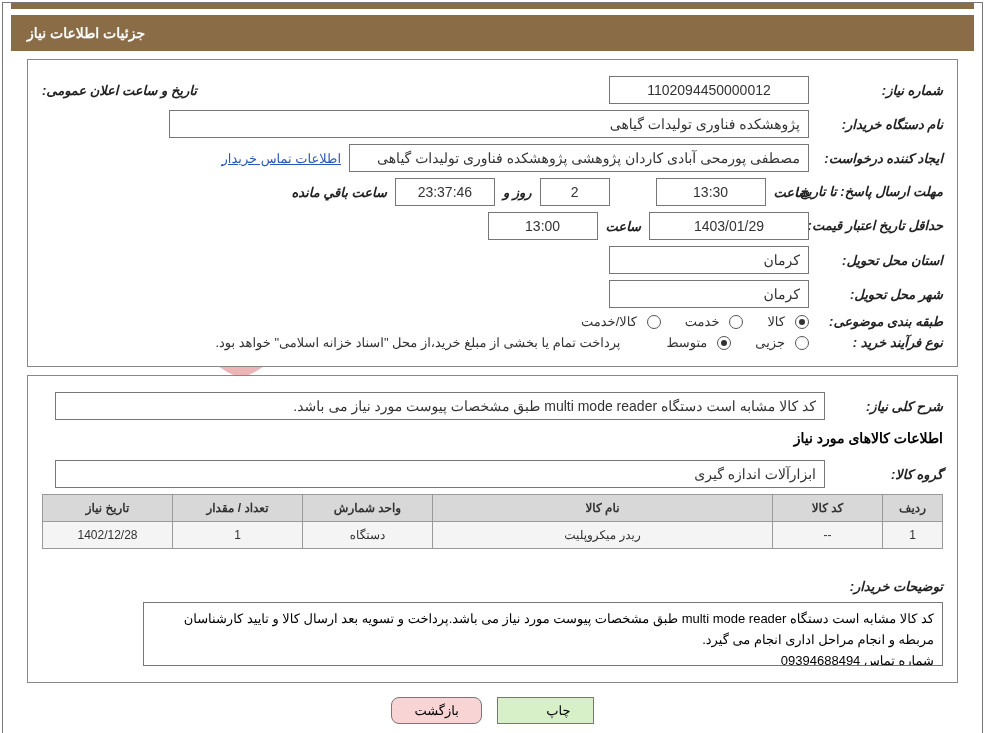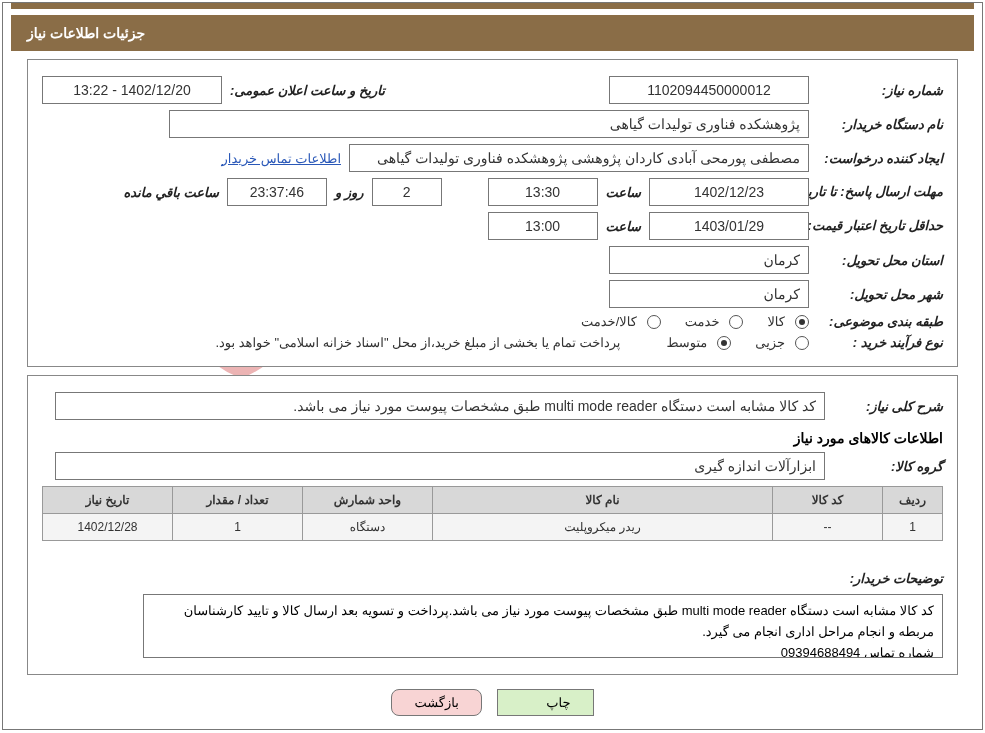--- a/index.html
+++ b/index.html
@@ -91,21 +91,21 @@
   background: #333;
   border-radius: 50%;
   left: 3px; top: 3px;
 }
 .radio-label { margin-left: 18px; font-size: 13px; }
 .note-text { font-size: 13px; color: #333; margin-right: 20px; }
 .bold-title {
   font-weight: bold;
   font-size: 14px;
   color: #000;
-  margin: 10px 0 6px 0;
+  margin: 10px 0 14px 0;
 }
 table.data-table {
   width: 100%;
   border-collapse: collapse;
   margin-top: 6px;
   font-size: 12px;
 }
 table.data-table th, table.data-table td {
   border: 1px solid #999;
   padding: 6px 8px;
@@ -185,39 +185,37 @@
     <path d="M38 48 L48 58 L66 38" fill="none" stroke="rgba(200,40,40,0.35)" stroke-width="8" stroke-linecap="round" stroke-linejoin="round"></path>
   </svg>
 
   <div class="section-box content-z">
 
     <div class="row">
       <span class="label lbl-col-1">شماره نیاز:</span>
       <span class="input-box" style="width:200px">1102094450000012</span>
       <span style="flex:1"></span>
       <span class="label">تاریخ و ساعت اعلان عمومی:</span>
-      <span class="input-box" style="width:180px">1402/12/20 - 13:22</span>
     </div>
 
     <div class="row">
       <span class="label lbl-col-1">نام دستگاه خریدار:</span>
       <span class="input-box right-align" style="width:640px">پژوهشکده فناوری تولیدات گیاهی</span>
     </div>
 
     <div class="row">
       <span class="label lbl-col-1">ایجاد کننده درخواست:</span>
       <span class="input-box right-align" style="width:460px">مصطفی پورمحی آبادی کاردان پژوهشی پژوهشکده فناوری تولیدات گیاهی</span>
       <span class="link-text">اطلاعات تماس خریدار</span>
     </div>
 
     <div class="row">
       <span class="label" style="width:126px;line-height:1.4">
         <span>مهلت ارسال پاسخ:</span> <span>تا تاریخ:</span>
       </span>
-      <span class="input-box" style="width:160px">1402/12/23</span>
       <span class="label">ساعت</span>
       <span class="input-box" style="width:110px">13:30</span>
       <span style="width:30px"></span>
       <span class="input-box" style="width:70px">2</span>
       <span class="label">روز و</span>
       <span class="input-box" style="width:100px">23:37:46</span>
       <span class="label">ساعت باقي مانده</span>
     </div>
 
     <div class="row">

